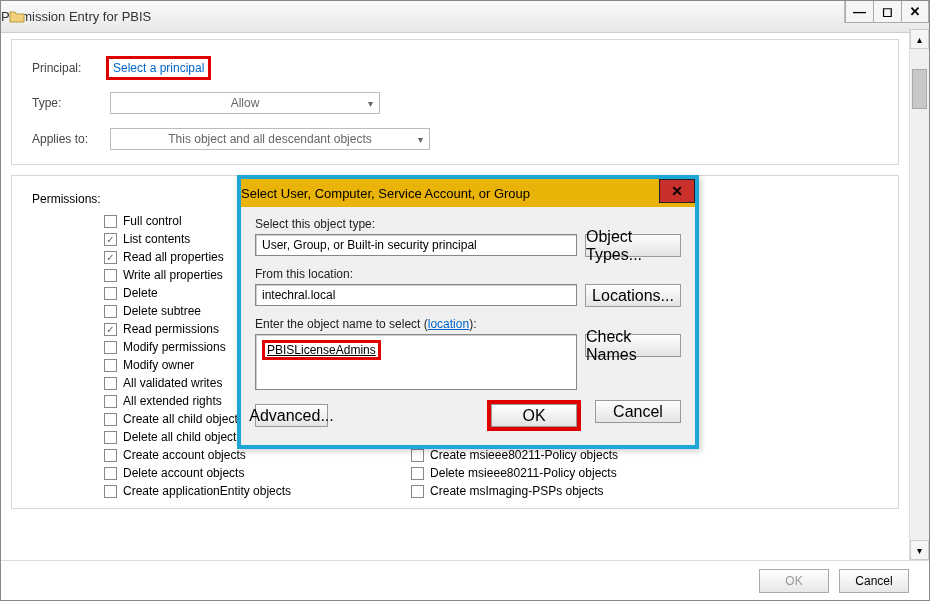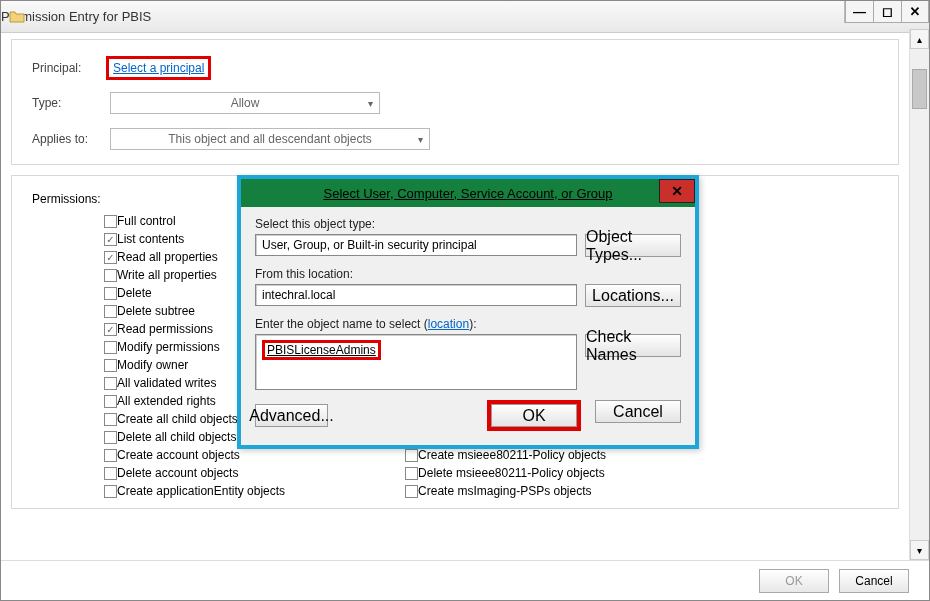--- a/index.html
+++ b/index.html
@@ -12,36 +12,36 @@
   .win-btn { width:28px; height:22px; border:1px solid #aaa; border-top:none; background:#f5f5f5; display:flex; align-items:center; justify-content:center; font-size:13px; font-weight:bold; cursor:default; }
   .win-btn:not(:last-child){ border-right:none; }
   .content-area { position:absolute; top:28px; left:0; right:20px; bottom:40px; overflow:hidden; }
   .scrollbar-v { position:absolute; right:0; top:28px; width:20px; bottom:40px; background:#f0f0f0; border-left:1px solid #ddd; }
   .scroll-up, .scroll-down { height:20px; border:1px solid #ccc; background:#f5f5f5; display:flex; align-items:center; justify-content:center; font-size:10px; }
   .scroll-down{ position:absolute; bottom:0; left:0; right:0; }
   .scroll-thumb { position:absolute; top:40px; left:2px; right:2px; height:40px; background:#c8c8c8; border:1px solid #aaa; }
   .panel1 { margin:10px; border:1px solid #d8d8d8; padding:18px 20px 14px 20px; background:#fff; }
   .form-row { display:flex; align-items:center; margin-bottom:14px; }
   .form-row .label { width:78px; color:#444; }
-  .select-principal { color:#0066cc; text-decoration:underline; }
+  .select-principal { color:#0066cc; }
   .dropdown { width:270px; height:22px; border:1px solid #bbb; background:#fff; display:flex; align-items:center; padding:0 6px; color:#666; position:relative;justify-content:center; }
   .dropdown::after { content:"▾"; position:absolute; right:6px; color:#666; font-size:10px; }
   .panel2 { margin:4px 10px 0 10px; border:1px solid #d8d8d8; padding:16px 20px 10px 20px; background:#fff; }
   .perm-list { display:flex; gap:60px; }
   .perm-col { display:flex; flex-direction:column; gap:4px; }
-  .chk-row { display:flex; align-items:center; white-space:nowrap; }
+  .chk-row { display:flex; align-items:center; gap:6px; white-space:nowrap; }
   .chk { width:13px; height:13px; border:1px solid #888; background:#fff; display:inline-flex; align-items:center; justify-content:center; font-size:10px; color:#666; }
   .chk.checked::before { content:"✓"; }
   .hl-red { border:3px solid #e00000; padding:2px 4px; margin:-2px -4px; }
   .footer { position:absolute; left:0; right:0; bottom:0; height:40px; border-top:1px solid #ddd; display:flex; align-items:center; justify-content:flex-end; gap:10px; padding:0 20px; background:#fff; }
   .btn { min-width:70px; height:24px; border:1px solid #aaa; background:linear-gradient(#fefefe,#e8e8e8); display:inline-flex; align-items:center; justify-content:center; font-size:12px; padding:0 14px; }
   .btn.disabled { color:#999; }
   
   .modal { position:absolute; left:236px; top:174px; width:462px; border:4px solid #1ea6d6; background:#f0f0f0; box-shadow:2px 2px 6px rgba(0,0,0,.2); }
-  .modal-title { height:28px; background:#15803d; display:flex; align-items:center; justify-content:center; color:#000; font-size:13px; position:relative;text-decoration:underline; }
+  .modal-title { height:28px; background:#eab308; display:flex; align-items:center; justify-content:flex-start; color:#000; font-size:13px; position:relative; }
   .modal-close { position:absolute; right:0; top:0; width:36px; height:24px; background:#c9302c; color:#000; display:flex; align-items:center; justify-content:center; font-weight:bold; font-size:14px; border:1px solid #222; }
   .modal-body { padding:10px 14px 14px 14px; }
   .mb-label { margin-bottom:3px; color:#222; }
   .mb-row { display:flex; gap:8px; margin-bottom:10px; align-items:flex-start; }
   .inset-field { flex:1; border:1px solid #888; background:#fff; box-shadow:inset 1px 1px 0 #ccc; padding:3px 6px; height:22px; }
   .textarea-field { flex:1; border:1px solid #888; background:#fff; box-shadow:inset 1px 1px 0 #ccc; padding:8px 6px; height:56px; }
   .modal-btn { width:86px; height:23px; border:1px solid #999; background:linear-gradient(#fefefe,#e4e4e4); font-size:16px; display:inline-flex; align-items:center; justify-content:center; }
   .modal-footer { display:flex; justify-content:space-between; align-items:center; margin-top:6px; }
   .modal-footer .right { display:flex; gap:14px; }
   .link-ex { color:#0066cc; text-decoration:underline; }

